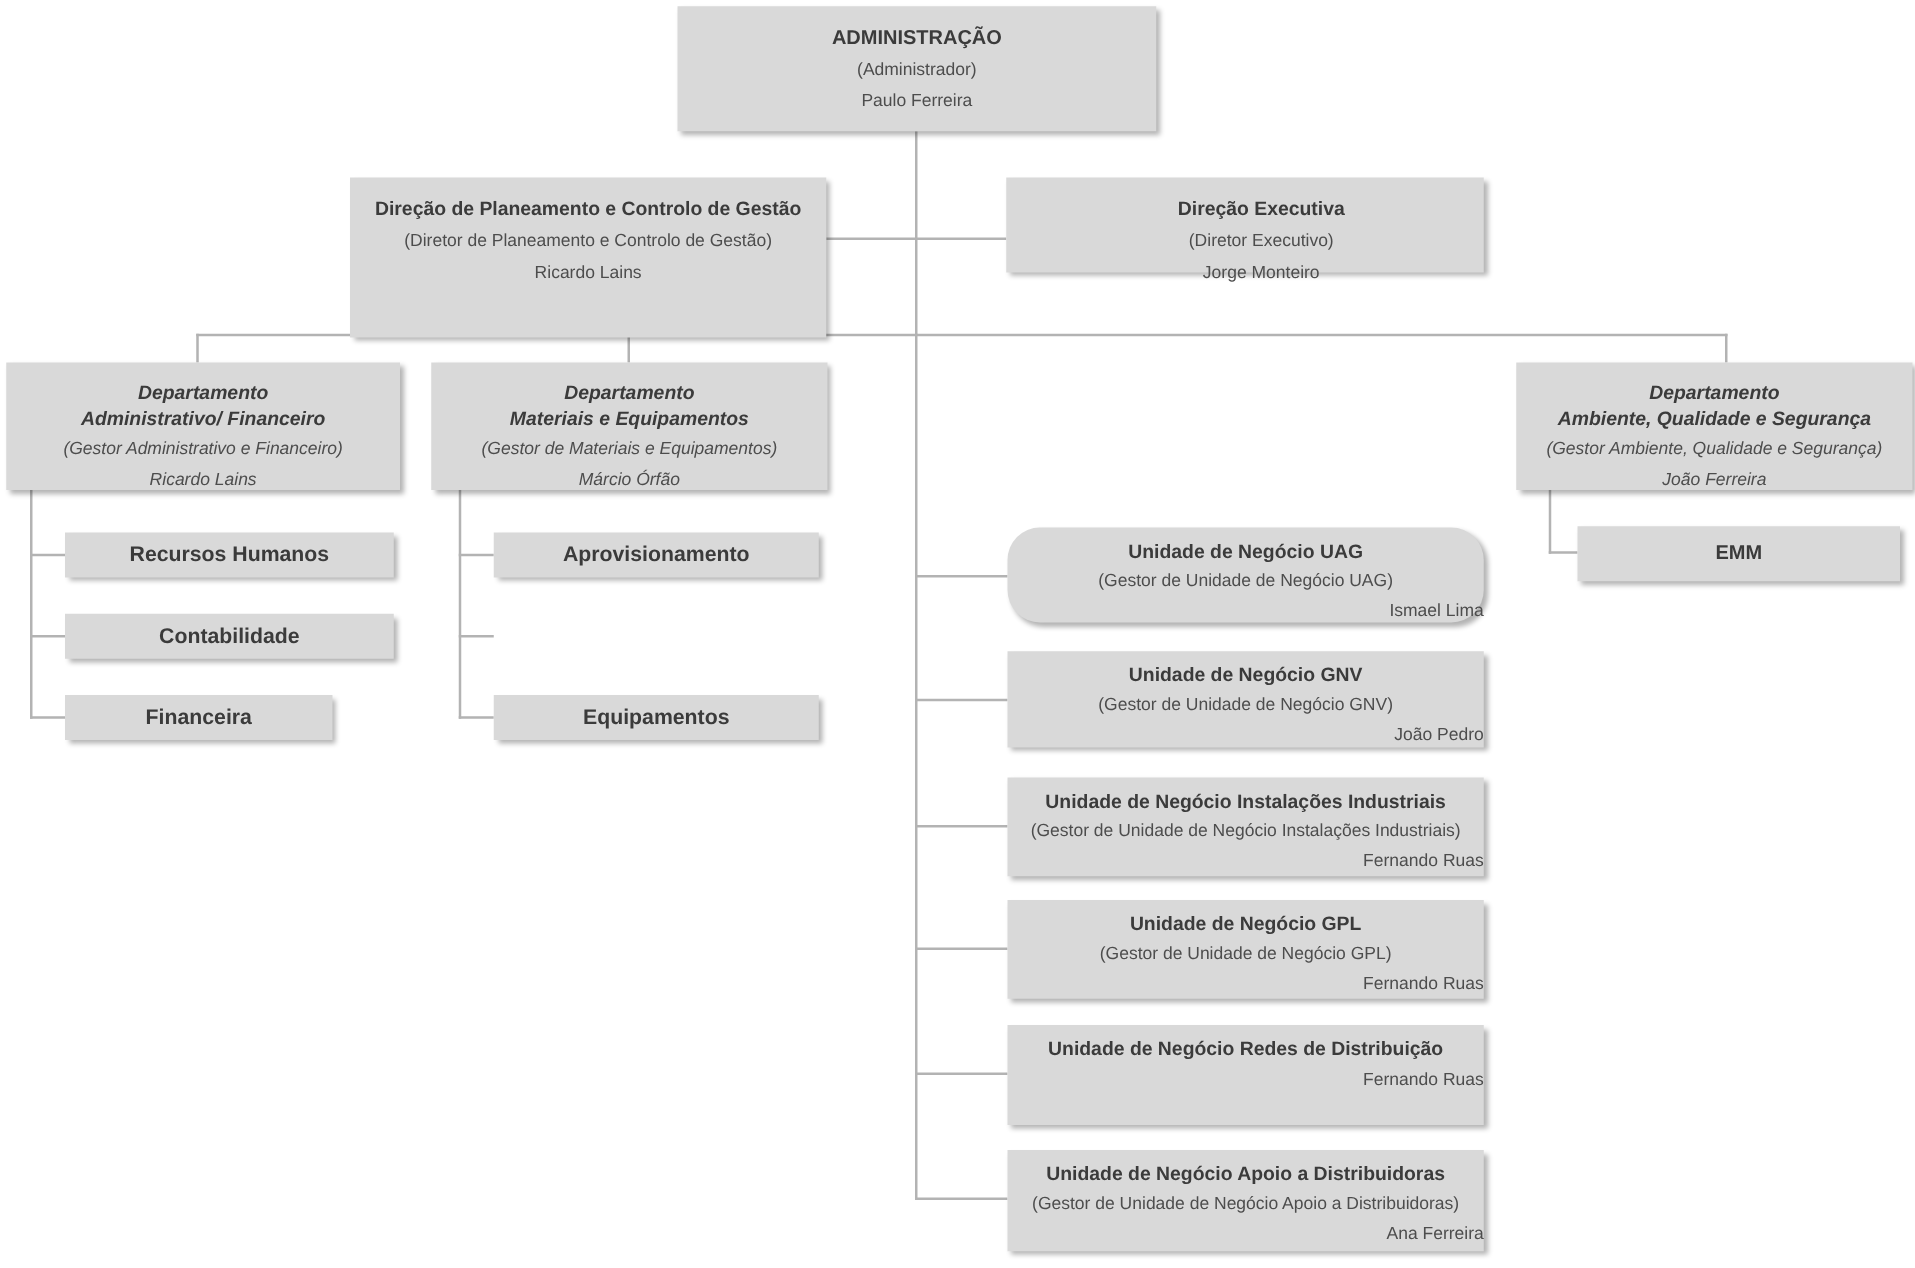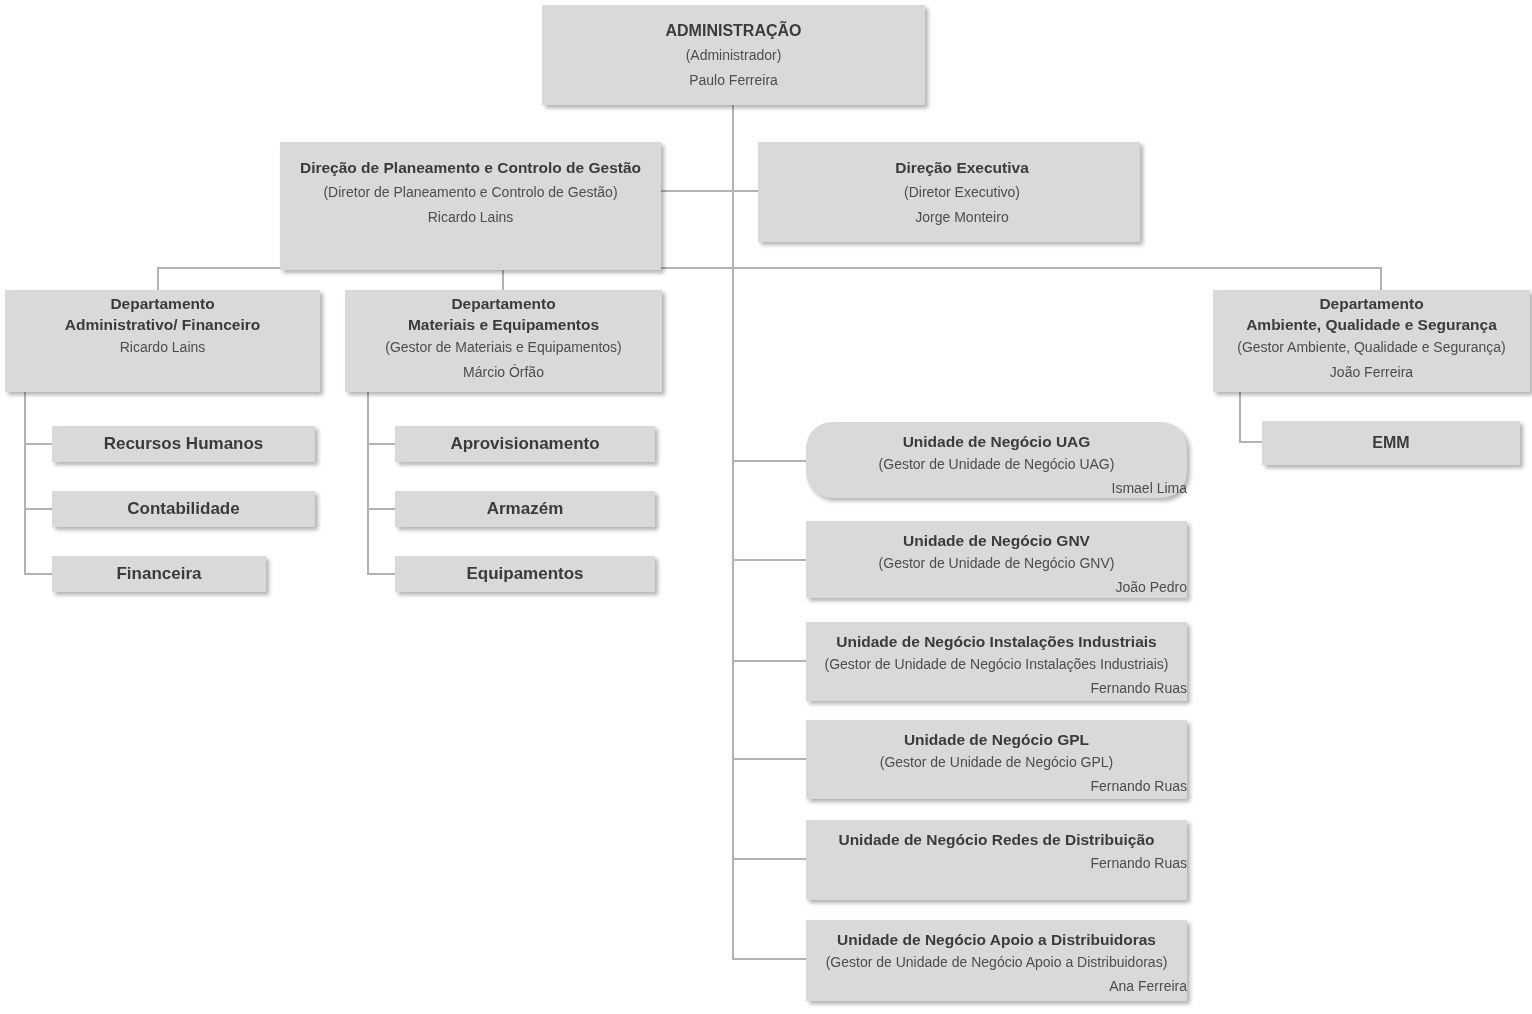--- a/index.html
+++ b/index.html
@@ -37,21 +37,21 @@
   
   .big{padding-top:13px;}
   .big .t{line-height:25px;}
   .big .r{line-height:25px;}
   .big .p{line-height:25px;}
   .unit{padding-top:8px;}
   .unit .t{line-height:23px;}
   .unit .r{line-height:23px;}
   .unit .p{line-height:24px;text-align:right;}
   
-  .dept{padding-top:3px;}
+  .dept{padding-top:14px;font-style:italic;}
   .dept .t{line-height:21px;}
   .dept .r{line-height:25px;}
   .dept .p{line-height:24px;}
   
   .small .t{font-size:17px;}
   .vline,.hline{position:absolute;background:var(--line);}
   .vline{width:2px;}
   .hline{height:2px;}
 </style>
 </head>
@@ -87,29 +87,30 @@
     <div class="t" style="font-size:16px;">ADMINISTRAÇÃO</div>
     <div class="r">(Administrador)</div>
     <div class="p">Paulo Ferreira</div>
   </div>
 
   <div class="node big" style="left:280px;top:142px;width:381px;height:128px;">
     <div class="t">Direção de Planeamento e Controlo de Gestão</div>
     <div class="r">(Diretor de Planeamento e Controlo de Gestão)</div>
     <div class="p">Ricardo Lains</div>
   </div>
-  <div class="node big" style="left:758px;top:142px;width:382px;height:100px;padding-left:26px;">
+  <div class="node big" style="left:805px;top:142px;width:382px;height:76px;padding-left:26px;">
     <div class="t">Direção Executiva</div>
     <div class="r">(Diretor Executivo)</div>
     <div class="p">Jorge Monteiro</div>
   </div>
 
   <div class="node dept" style="left:5px;top:290px;width:315px;height:102px;">
     <div class="t">Departamento</div>
     <div class="t">Administrativo/ Financeiro</div>
+    <div class="r">(Gestor Administrativo e Financeiro)</div>
     <div class="p">Ricardo Lains</div>
   </div>
   <div class="node dept" style="left:345px;top:290px;width:317px;height:102px;">
     <div class="t">Departamento</div>
     <div class="t">Materiais e Equipamentos</div>
     <div class="r">(Gestor de Materiais e Equipamentos)</div>
     <div class="p">Márcio Órfão</div>
   </div>
   <div class="node dept" style="left:1213px;top:290px;width:317px;height:102px;">
     <div class="t">Departamento</div>
@@ -123,23 +124,20 @@
   </div>
   <div class="node small" style="left:52px;top:491px;width:263px;height:36px;line-height:36px;">
     <span class="t">Contabilidade</span>
   </div>
   <div class="node small" style="left:52px;top:556px;width:214px;height:36px;line-height:36px;">
     <span class="t">Financeira</span>
   </div>
 
   <div class="node small" style="left:395px;top:426px;width:260px;height:36px;line-height:36px;">
     <span class="t">Aprovisionamento</span>
-  </div>
-  <div class="node small" style="left:395px;top:491px;width:260px;height:36px;line-height:36px;">
-    <span class="t">Armazém</span>
   </div>
   <div class="node small" style="left:395px;top:556px;width:260px;height:36px;line-height:36px;">
     <span class="t">Equipamentos</span>
   </div>
 
   <div class="node small" style="left:1262px;top:421px;width:258px;height:44px;line-height:44px;">
     <span class="t" style="font-size:16px;">EMM</span>
   </div>
 
   <div class="node unit" style="left:806px;top:422px;width:381px;height:76px;border-radius:26px;">

